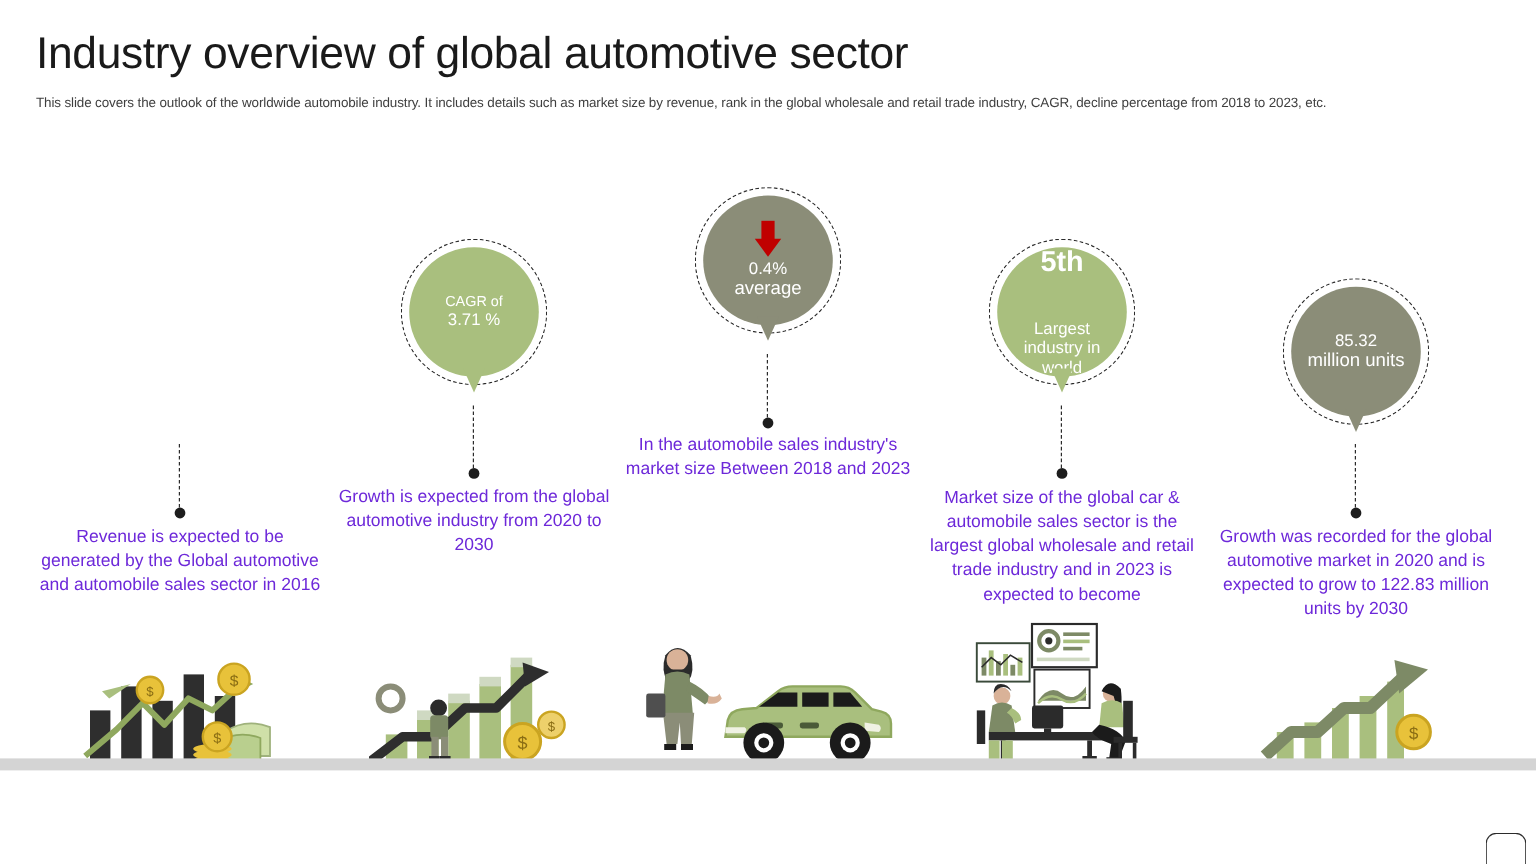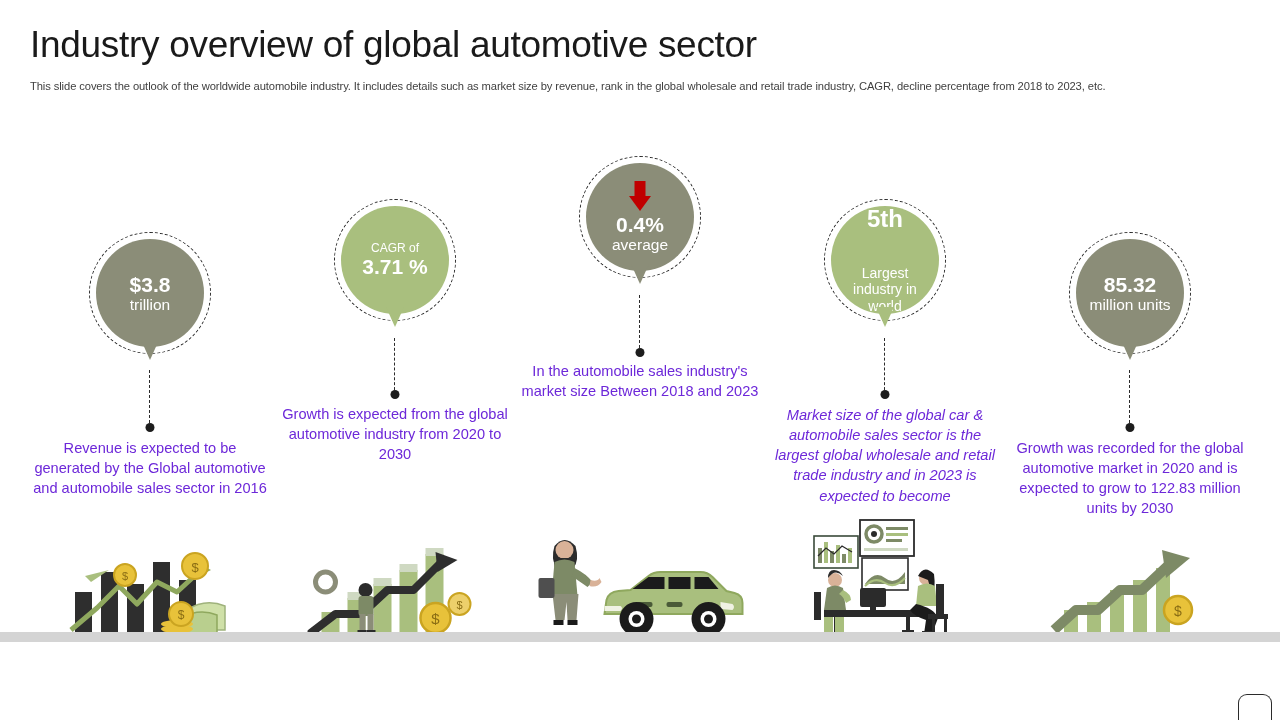--- a/index.html
+++ b/index.html
@@ -45,21 +45,21 @@
     width: 0; height: 0;
     border-left: 9px solid transparent;
     border-right: 9px solid transparent;
     border-top: 20px solid currentColor;
   }
   .b-olive { background: #8b8d78; }
   .b-olive .tail { color: #8b8d78; }
   .b-green { background: #a9bf7e; }
   .b-green .tail { color: #a9bf7e; }
 
-  .big { font-size: 21px; font-weight: 700; }
+  .big { font-size: 14px; font-weight: 400; }
   .big-sm { font-size: 24px; font-weight: 700; }
   .sml { font-size: 15.5px; font-weight: 400; }
   .sml2 { font-size: 14px; font-weight: 400; line-height: 1.18; margin-top: 32px; }
   .lbl-top { font-size: 12px; font-weight: 400; }
 
   .arrow-down {
     width: 26px; height: 30px; position: relative; margin-bottom: 2px;
   }
   .arrow-down .stem {
     position: absolute; left: 50%; top: 0; transform: translateX(-50%);
@@ -115,28 +115,20 @@
 </head>
 <body>
 
 <div class="slide">
 
   <div class="title">Industry overview of global automotive sector</div>
   <div class="subtitle">This slide covers the outlook of the worldwide automobile industry. It includes details such as market size by revenue, rank in the global wholesale and retail trade industry, CAGR,  decline percentage from 2018 to 2023, etc.</div>
 
   <div class="col c0">
 
-    <div class="balloon-wrap" style="top:239px;">
-      <div class="balloon b-olive">
-        <div class="ring"></div>
-        <div class="big">$3.8</div>
-        <div class="sml">trillion</div>
-        <div class="tail"></div>
-      </div>
-    </div>
 
     <div class="conn" style="top:370px;height:58px;">
       <div class="dash"></div>
         <div class="dot"></div>
     </div>
 
     <div class="desc" style="top:438px;">Revenue is expected to be generated by the Global automotive and automobile sales sector in 2016</div>
 
     <div class="illus" style="top:548px;">
       <svg width="170" height="86" viewBox="0 0 170 86">
@@ -278,21 +270,21 @@
         <div class="sml2" style="width:92px;">Largest industry in world</div>
         <div class="tail"></div>
       </div>
     </div>
 
     <div class="conn" style="top:338px;height:57px;">
       <div class="dash"></div>
         <div class="dot"></div>
     </div>
 
-    <div class="desc" style="top:405px;font-style:italic;">Market size of the global car &amp; automobile sales sector is the largest global wholesale and retail trade industry and in 2023 is expected to become</div>
+    <div class="desc" style="top:405px;">Market size of the global car &amp; automobile sales sector is the largest global wholesale and retail trade industry and in 2023 is expected to become</div>
 
     <div class="illus" style="top:518px;">
       <svg width="150" height="122" viewBox="0 0 150 122">
 
         <rect x="4" y="18" width="44" height="32" fill="#fff" stroke="#3a4a3a" stroke-width="1.6"></rect>
         <rect x="8" y="30" width="4" height="15" fill="#7d8a66"></rect>
         <rect x="14" y="24" width="4" height="21" fill="#a9bf7e"></rect>
         <rect x="20" y="33" width="4" height="12" fill="#7d8a66"></rect>
         <rect x="26" y="27" width="4" height="18" fill="#a9bf7e"></rect>
         <rect x="32" y="36" width="4" height="9" fill="#7d8a66"></rect>

